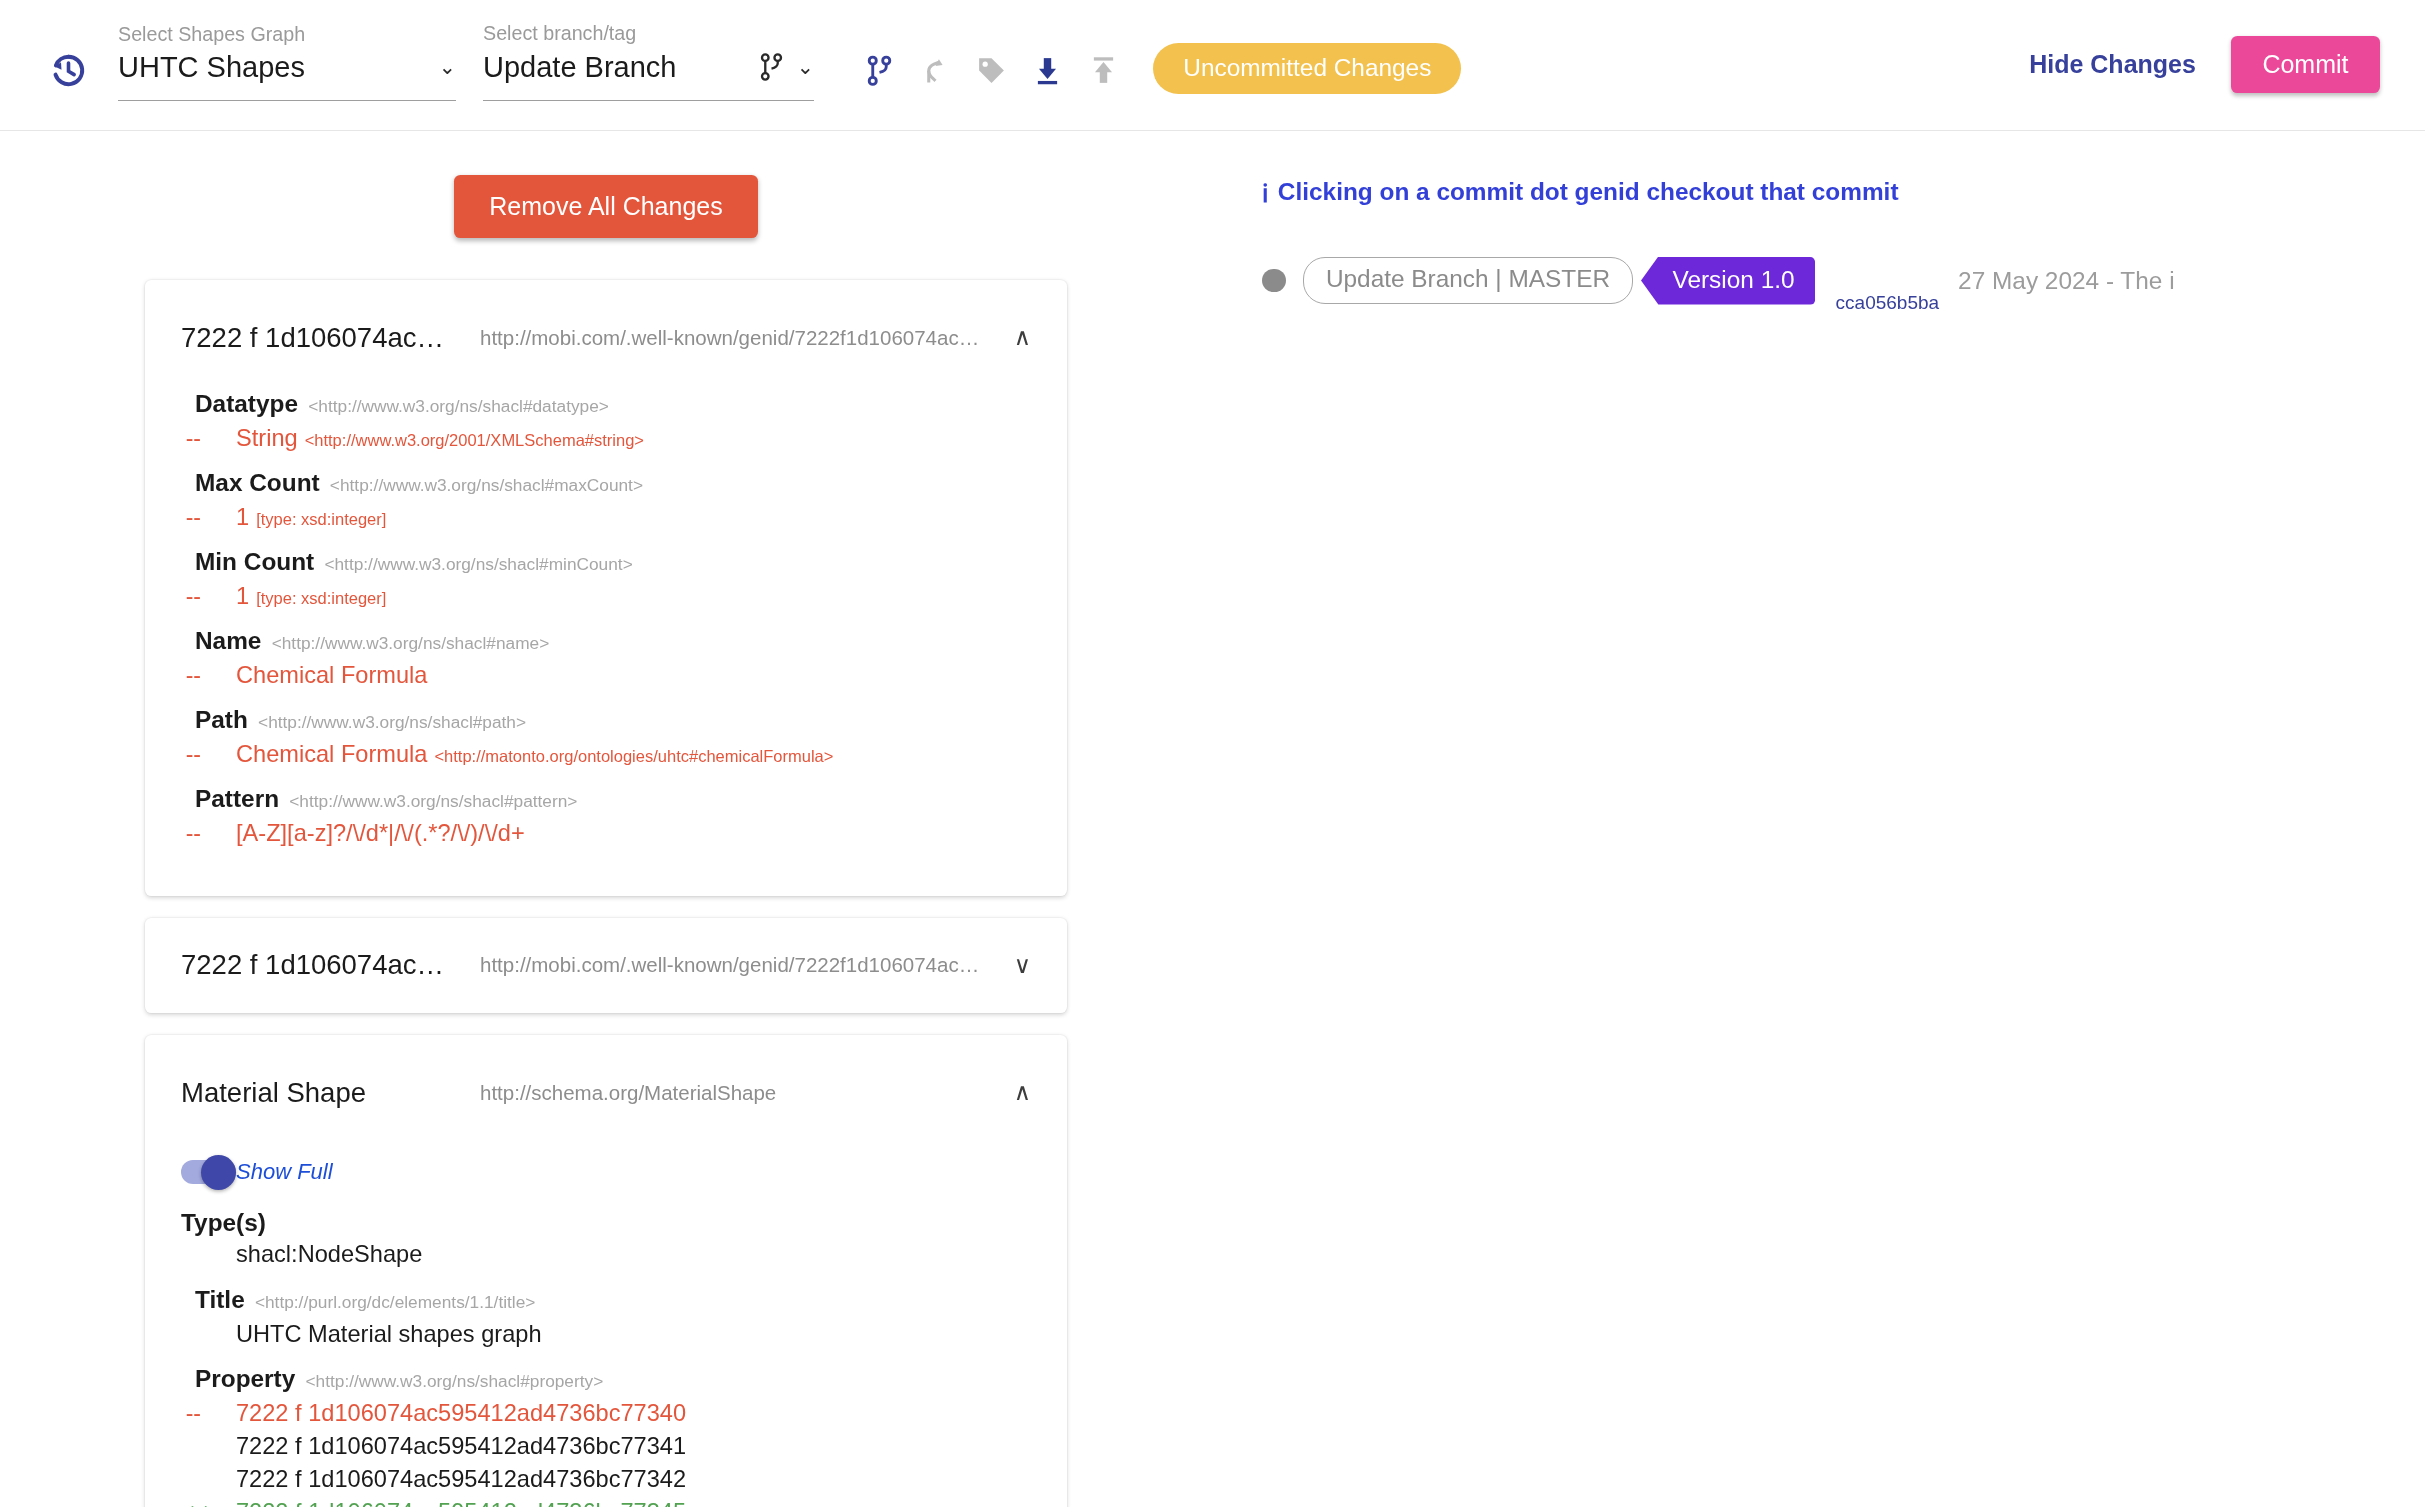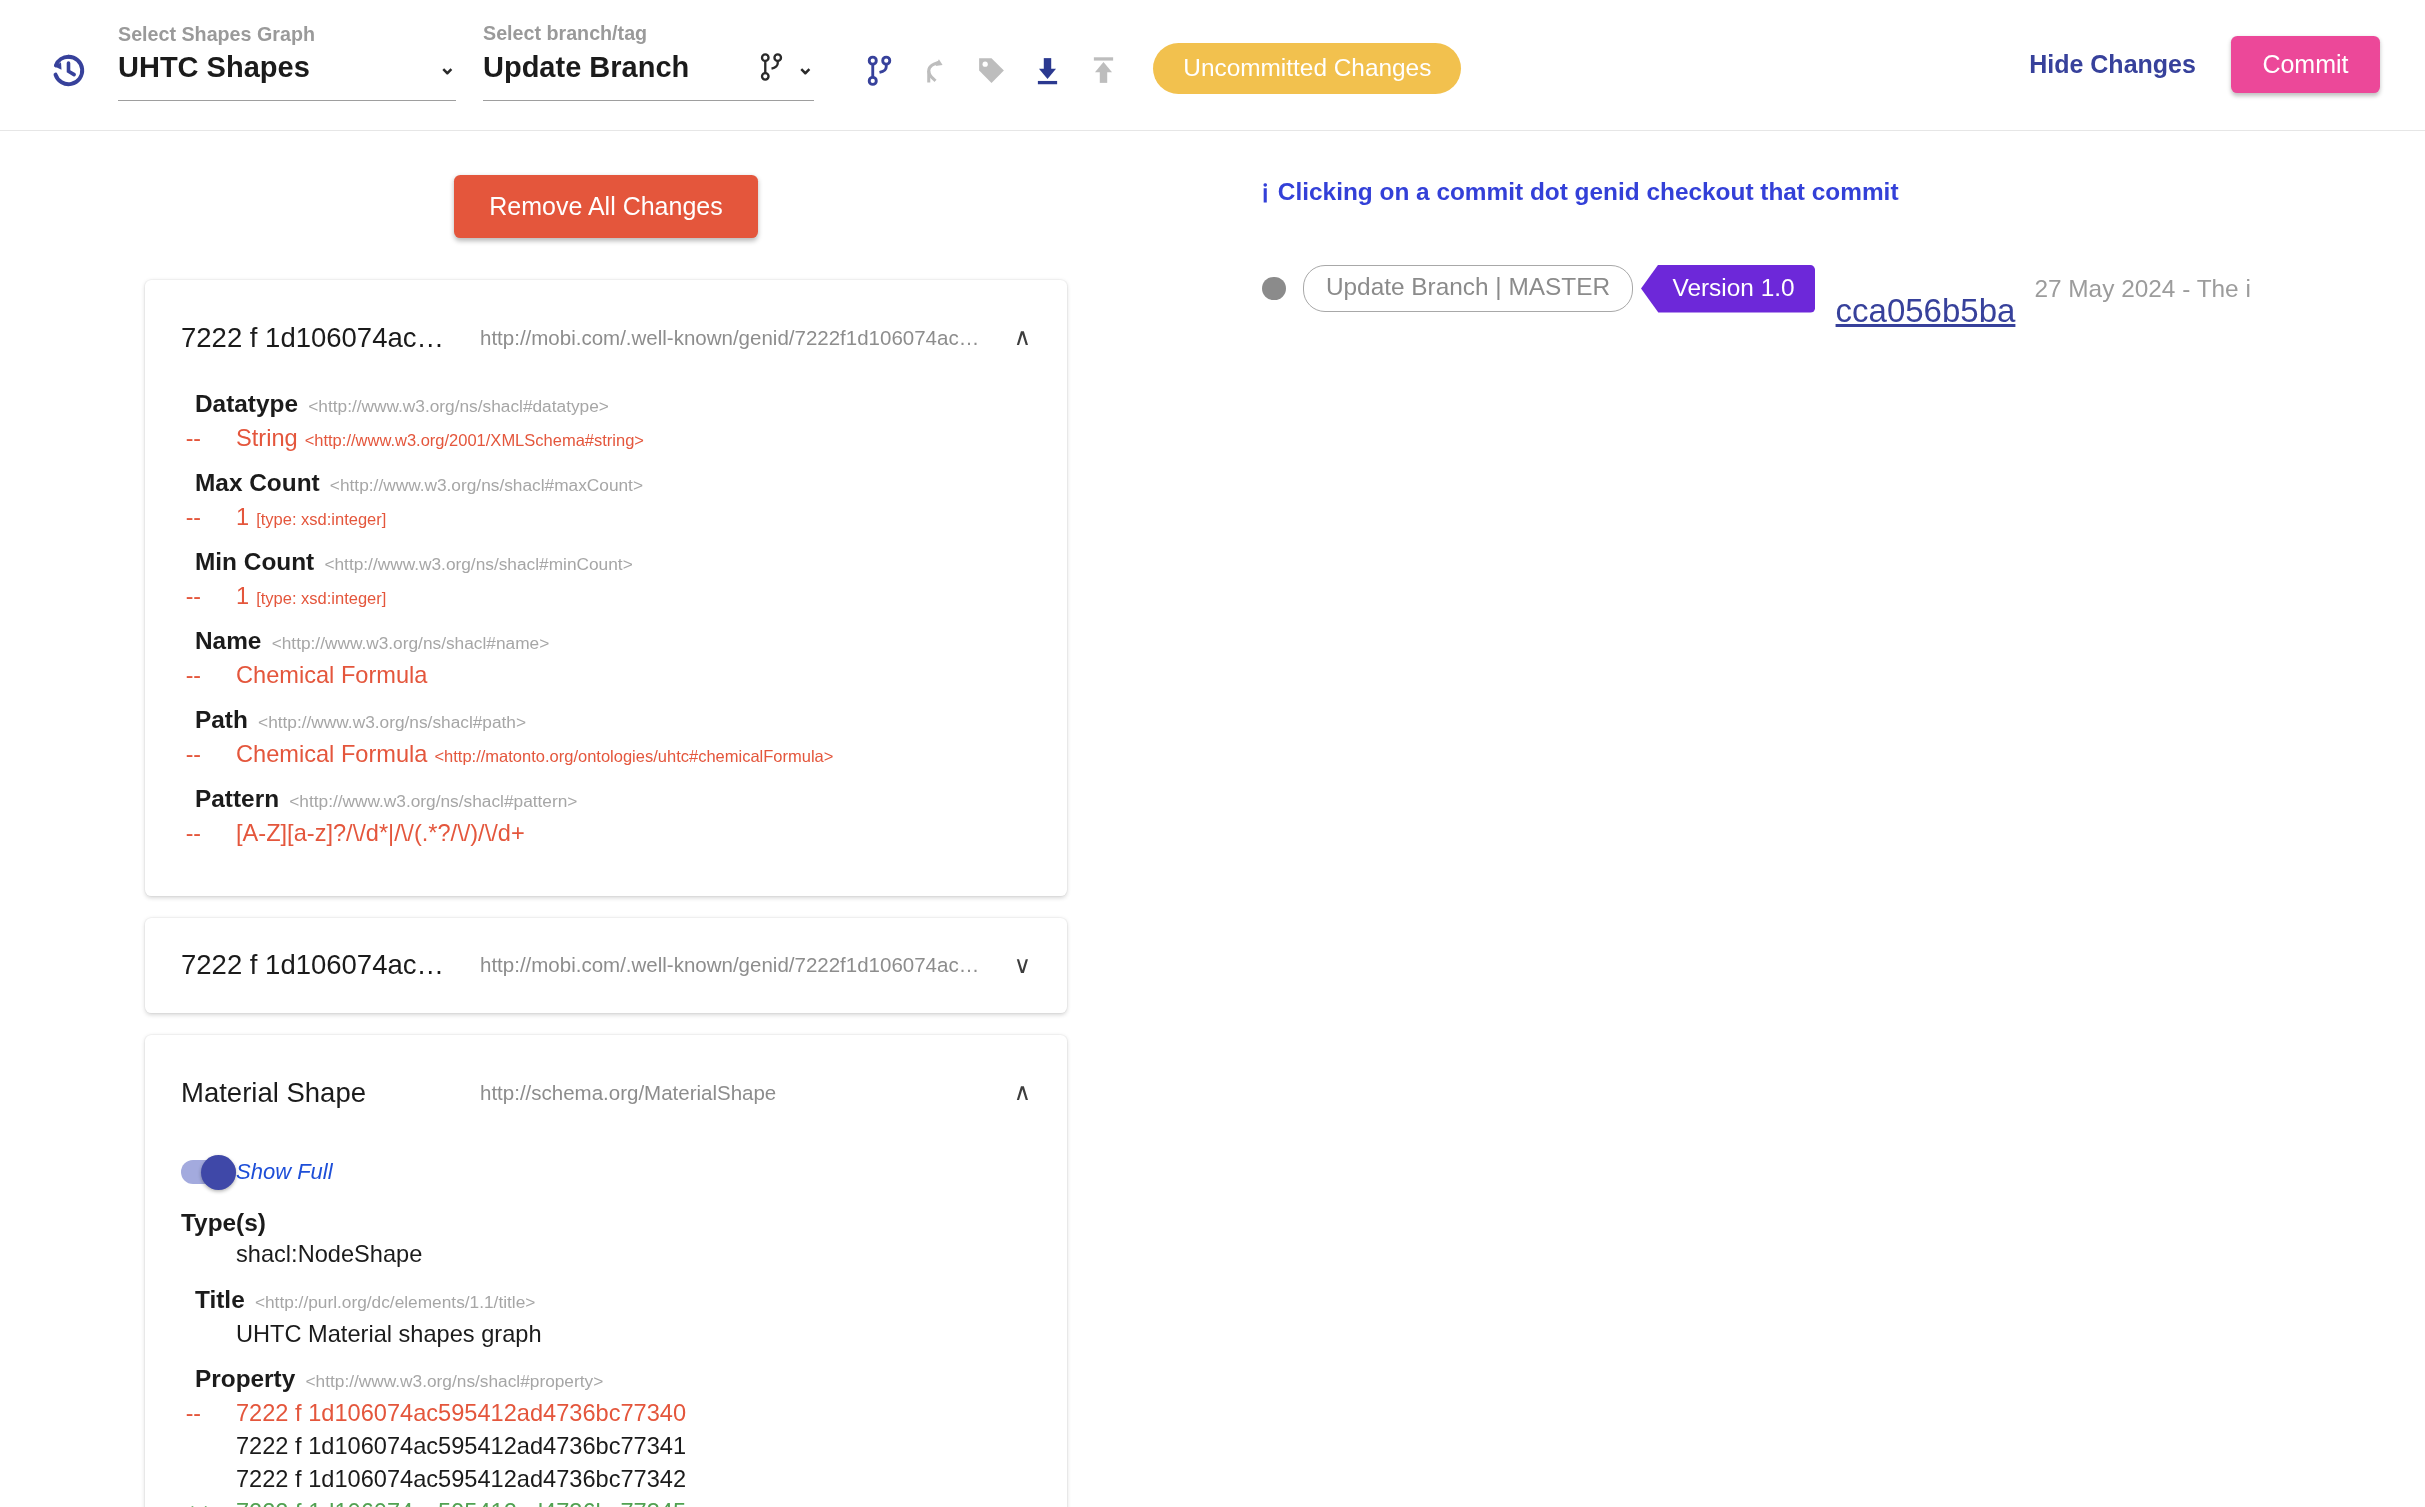--- a/index.html
+++ b/index.html
@@ -33,21 +33,20 @@
     flex: none;
     display: flex; align-items: center; justify-content: center;
     cursor: pointer;
   }
 
   .field {
     display: flex;
     flex-direction: column;
     margin-right: 27px;
     position: relative;
-    font-weight: bold;
   }
   .field-label {
     font-size: 19.7px;
     color: #9a9a9a;
     margin-bottom: 7.9px;
     line-height: 1;
   }
   .field-control {
     display: flex;
     align-items: center;
@@ -331,22 +330,21 @@
     font-size: 24.4px;
     padding: 11px 20.5px 12.6px 31.5px;
     margin-left: 7.9px;
     flex: none;
     line-height: 1;
     border-radius: 0 4.7px 4.7px 0;
     clip-path: polygon(17.3px 0, 100% 0, 100% 100%, 17.3px 100%, 0 50%);
   }
   .commit-hash {
     color: #37419b;
-    font-size: 33px;
-    text-decoration: underline;
+    font-size: 19px;
     margin-left: 20.5px;
     flex: none;
     cursor: pointer;
     margin-top: 45px;
   }
   .commit-meta {
     color: #9c9c9c;
     font-size: 24.4px;
     margin-left: 19px;
     flex: none;

